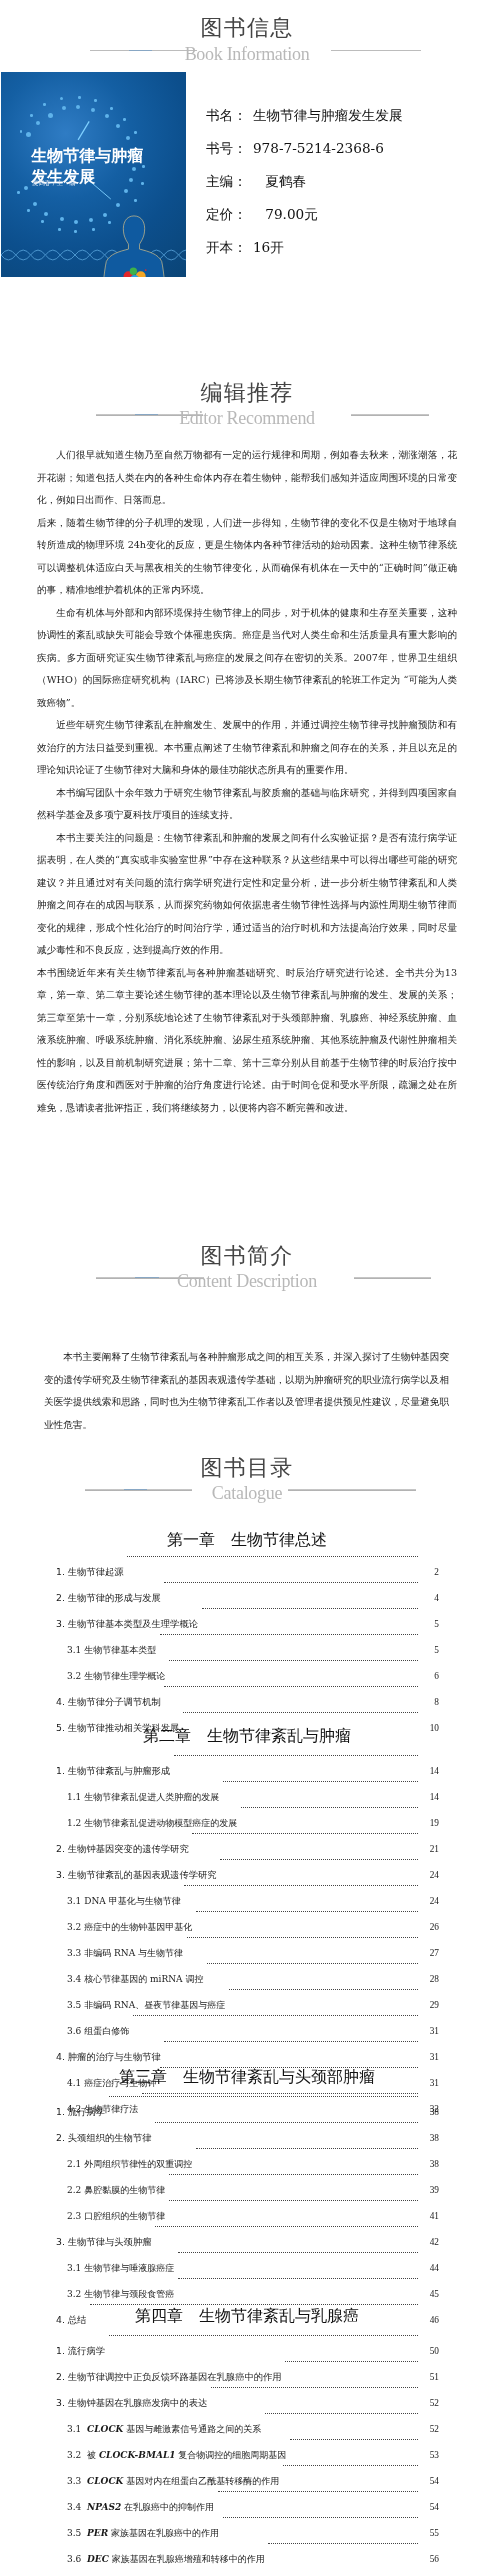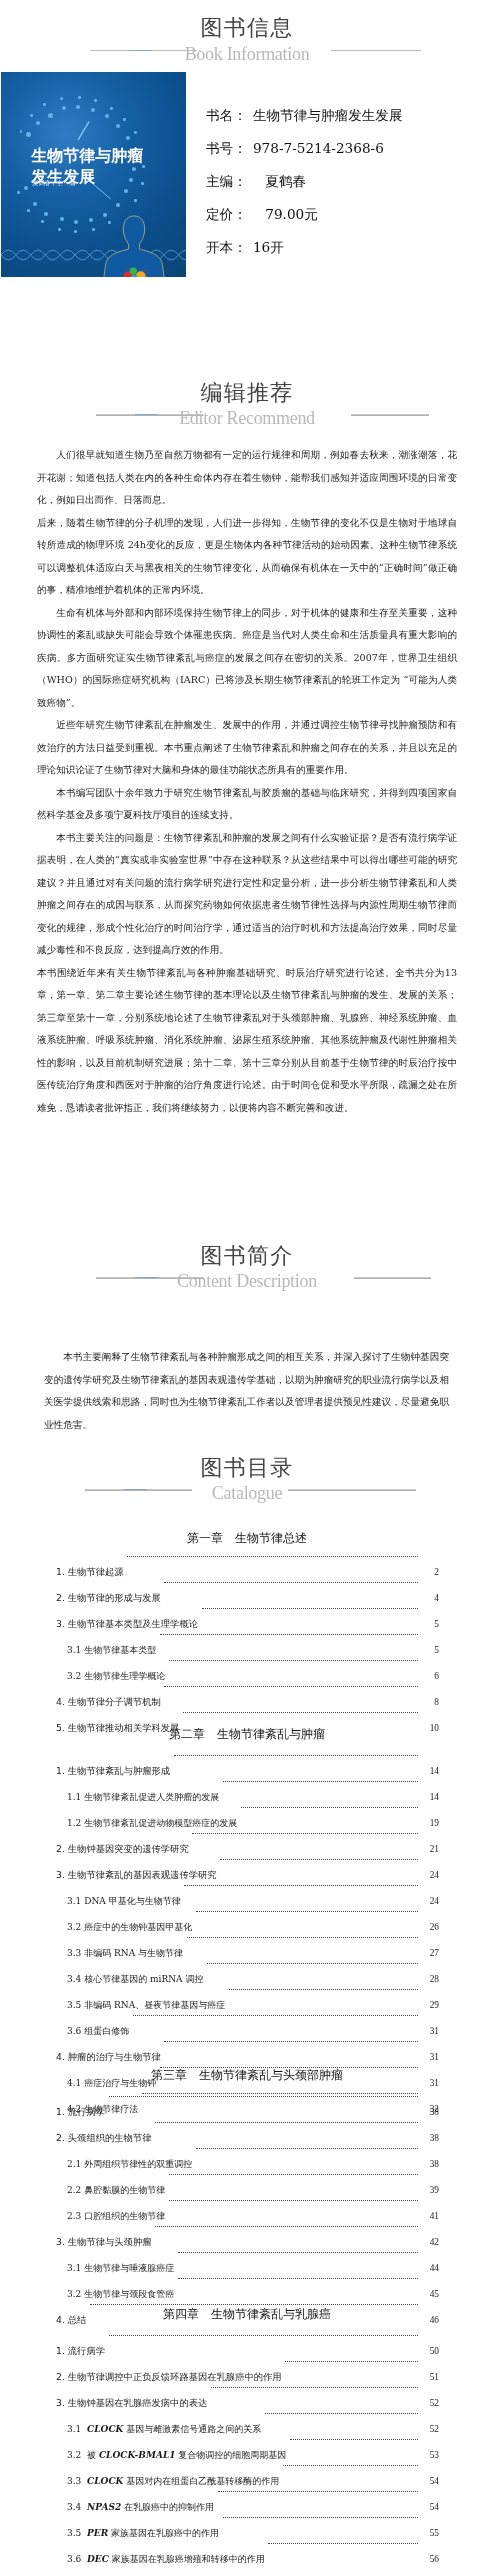--- a/index.html
+++ b/index.html
@@ -148,21 +148,21 @@
   }
   .prose p { margin: 0; }
   .prose p.indent { text-indent: 2em; }
 
   
   .chapter-title {
     position: absolute;
     left: 0; width: 494px;
     text-align: center;
     font-family: "DejaVu Serif", "Liberation Serif", serif;
-    font-size: 12px;
+    font-size: 16px;
     color: #111;
   }
   .toc {
     position: absolute;
     left: 56px;
     width: 383px;
   }
   .toc-item {
     display: flex;
     align-items: flex-start;

